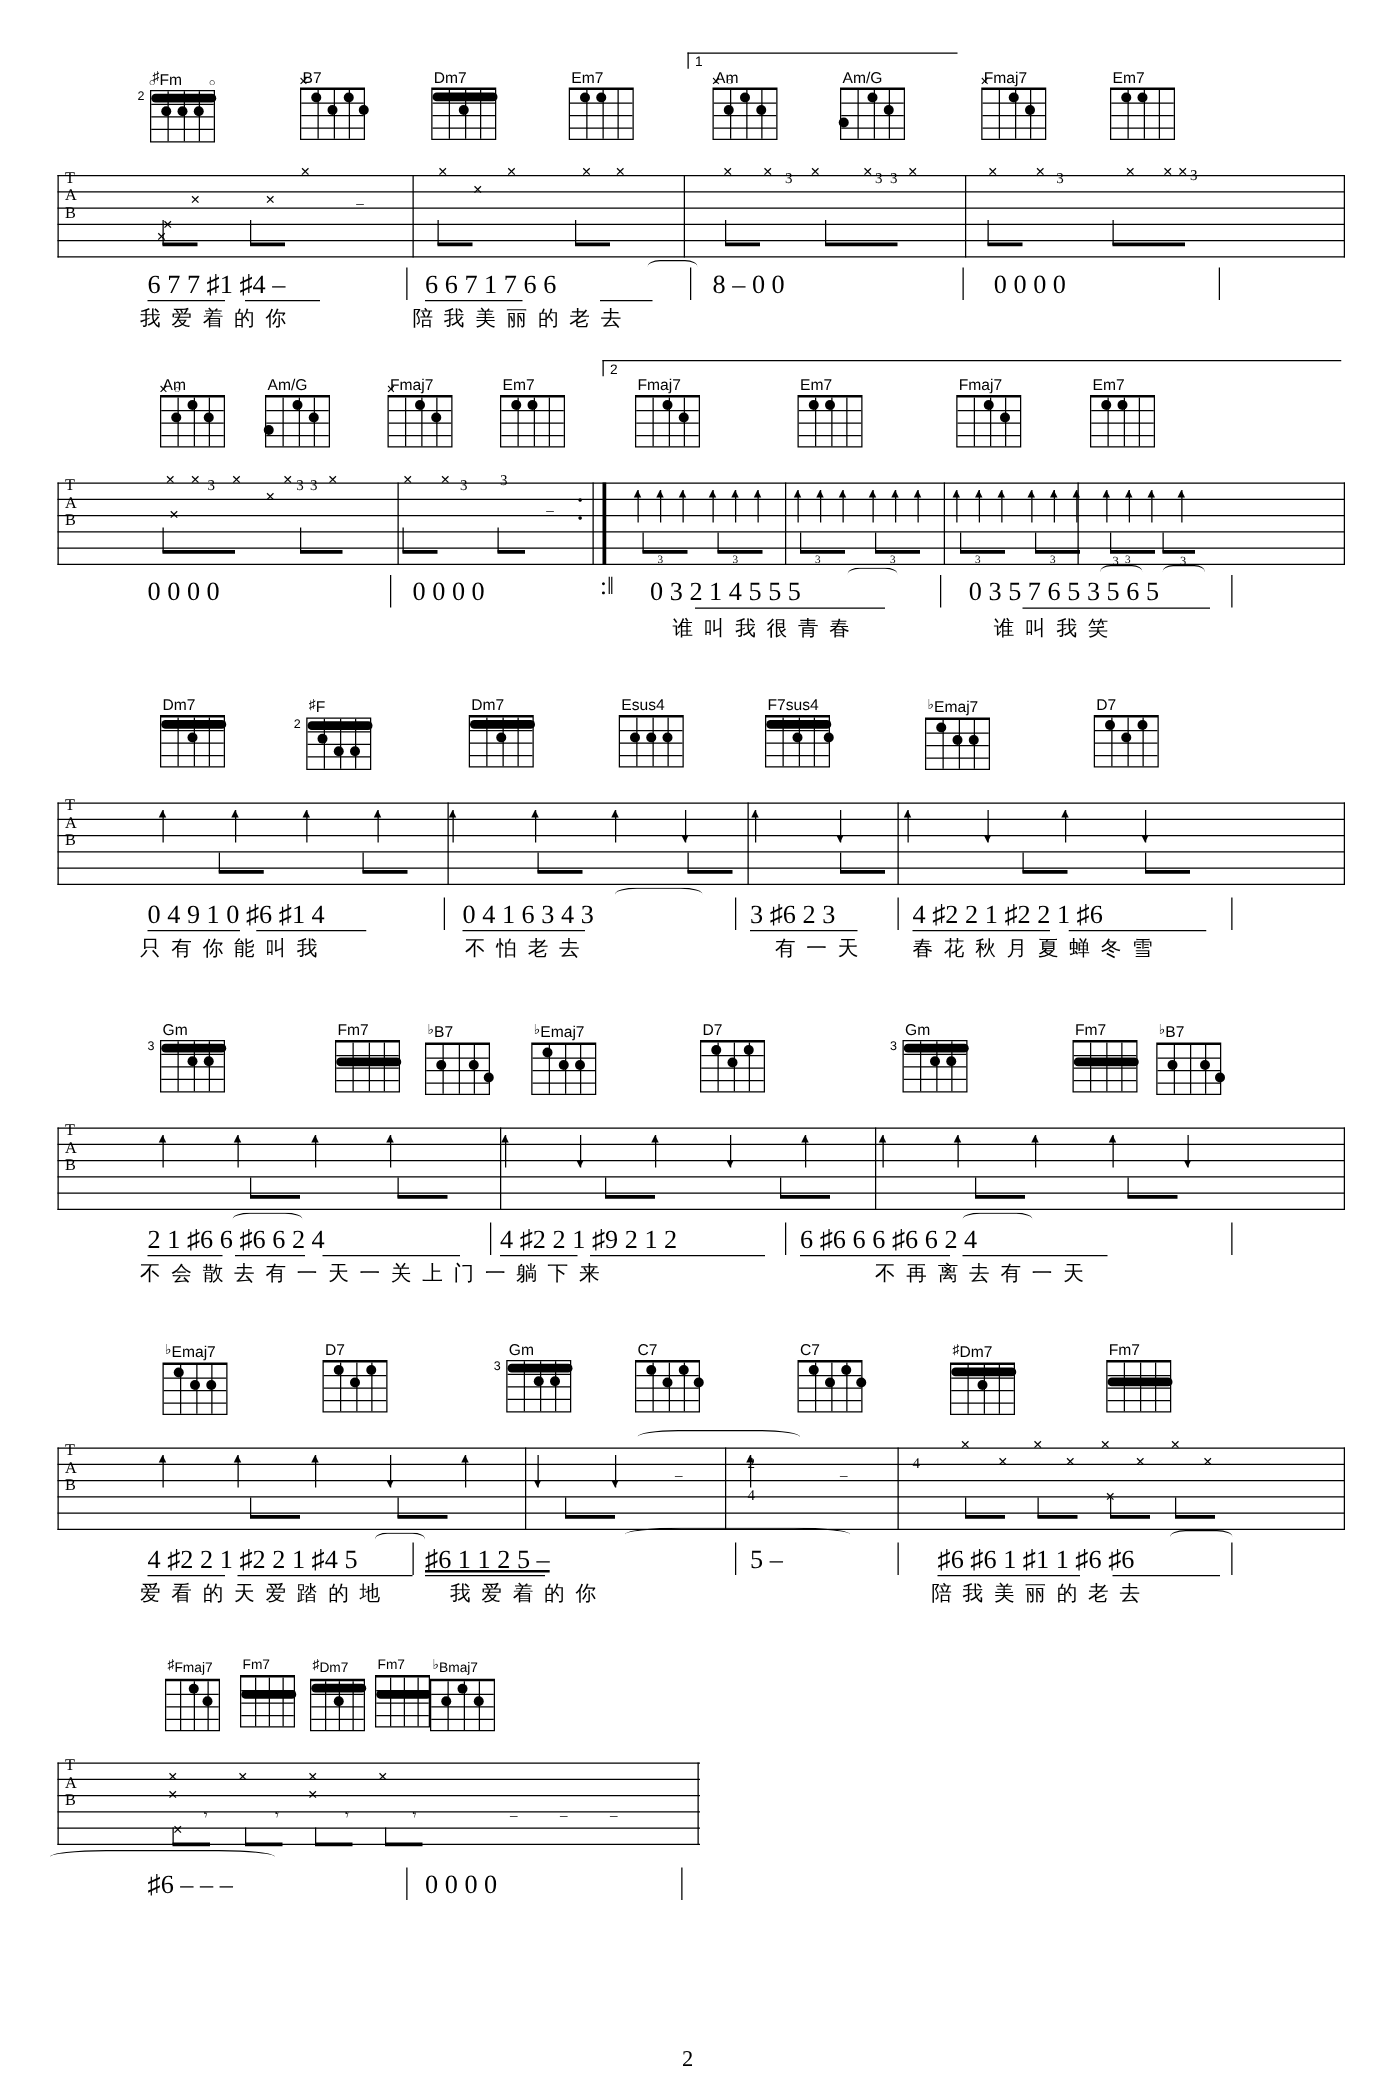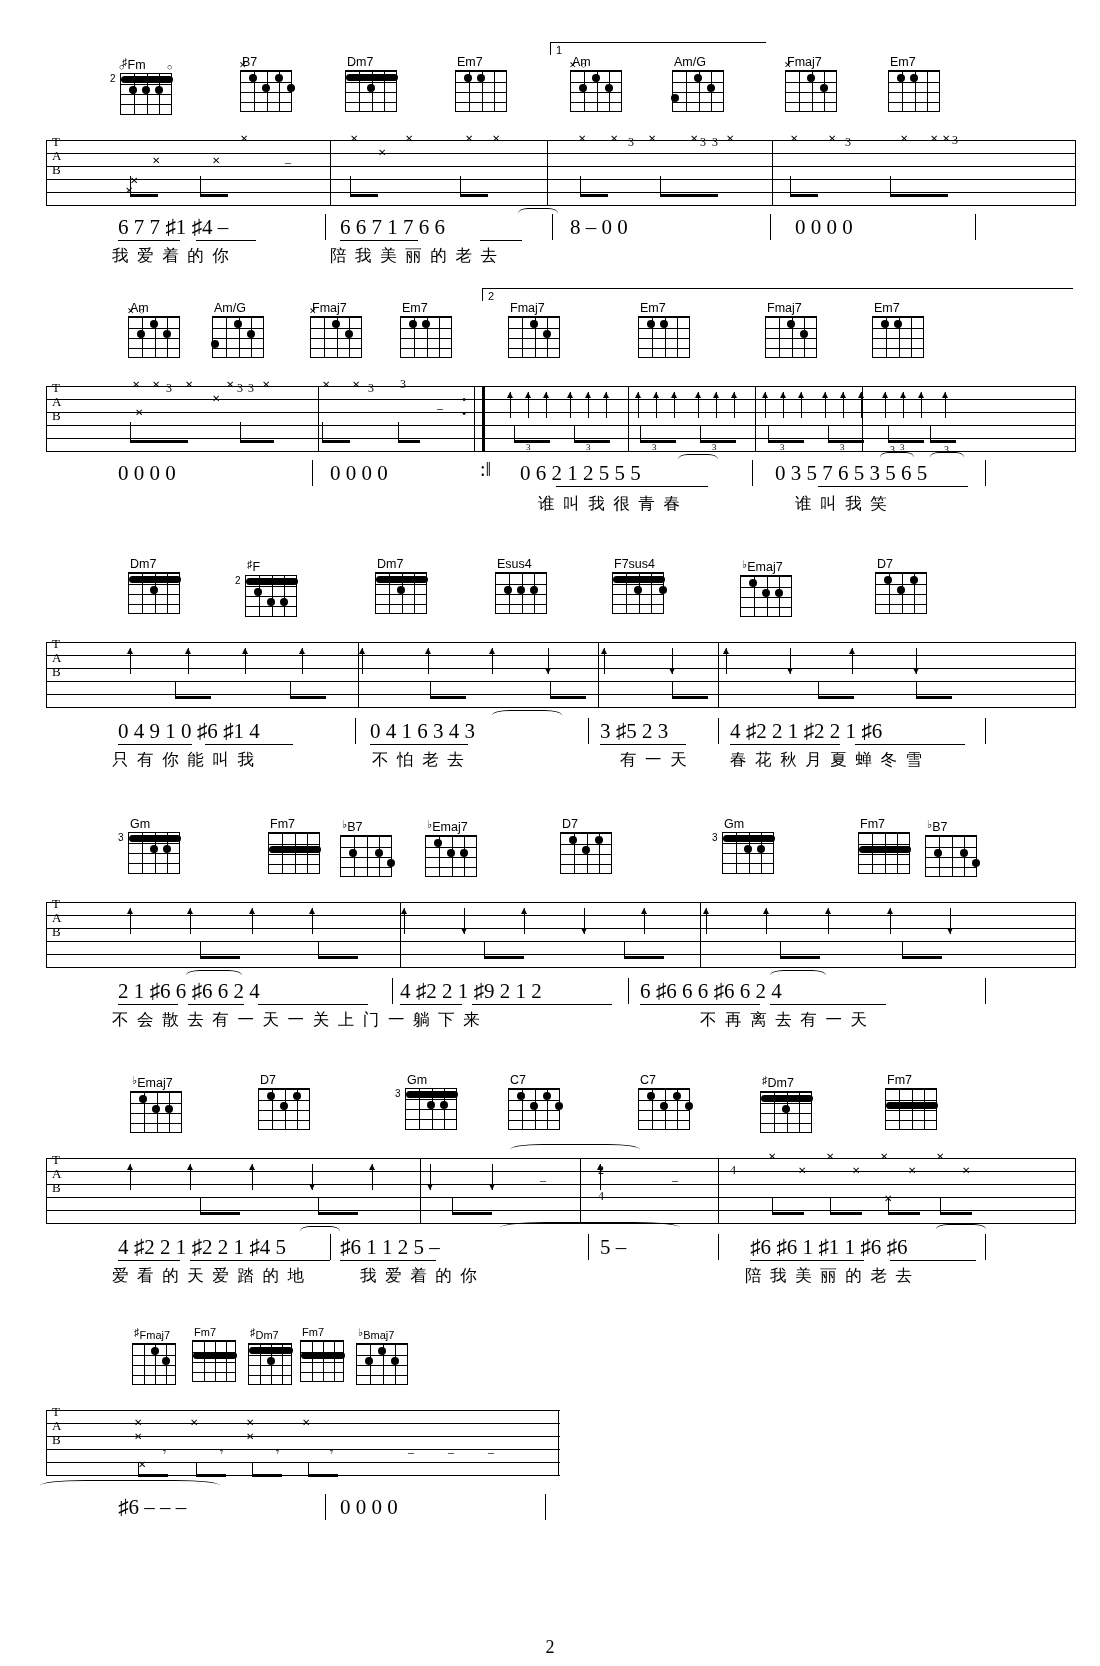--- a/index.html
+++ b/index.html
@@ -483,21 +483,21 @@
     <div class="stem" style="left:888px;top:46px;height:16px;"></div>
         <div class="beam" style="left:888px;top:60px;width:36px;"></div>
         <span class="trip" style="left:900px;top:62px;">3</span>
     <div class="stem" style="left:930px;top:46px;height:16px;"></div>
         <div class="beam" style="left:930px;top:60px;width:26px;"></div>
   </div>
 
   <div class="melody" style="position:absolute;top:174px;left:0;width:1100px;">
     <div class="mel" style="left:118px;">0   0   0   0</div>
     <div class="mel" style="left:330px;">0  0  0  0</div>
-    <div class="mel" style="left:520px;">0    6 2 1 2 5 5 5</div>
+    <div class="mel" style="left:520px;">0    3 2 1 4 5 5 5</div>
     <div class="mel" style="left:775px;">0    3 5 7 6 5 3  5 6 5</div>
     <div class="mbar" style="left:312px;top:-2px;height:26px;"></div>
     <div class="rep" style="left:480px;top:-4px;">:‖</div>
     <div class="mbar" style="left:752px;top:-2px;height:26px;"></div>
     <div class="mbar" style="left:985px;top:-2px;height:26px;"></div>
     <div class="uline" style="left:556px;top:24px;width:152px;"></div>
     <div class="uline" style="left:818px;top:24px;width:150px;"></div>
     <div class="slur" style="left:678px;top:-8px;width:40px;"></div>
     <div class="slur" style="left:880px;top:-10px;width:34px;"></div>
     <div class="slur" style="left:930px;top:-10px;width:34px;"></div>
@@ -654,21 +654,21 @@
         <div class="beam" style="left:672px;top:60px;width:36px;"></div>
     <div class="stem" style="left:818px;top:46px;height:16px;"></div>
         <div class="beam" style="left:818px;top:60px;width:36px;"></div>
     <div class="stem" style="left:916px;top:46px;height:16px;"></div>
         <div class="beam" style="left:916px;top:60px;width:36px;"></div>
   </div>
 
   <div class="melody" style="position:absolute;top:168px;left:0;width:1100px;">
     <div class="mel" style="left:118px;">0 4 9 1  0 ♯6 ♯1 4</div>
     <div class="mel" style="left:370px;">0 4 1 6 3    4 3</div>
-    <div class="mel" style="left:600px;">3 ♯5 2 3</div>
+    <div class="mel" style="left:600px;">3 ♯6 2 3</div>
     <div class="mel" style="left:730px;">4 ♯2 2 1 ♯2 2 1 ♯6</div>
     <div class="mbar" style="left:355px;top:-2px;height:26px;"></div>
     <div class="mbar" style="left:588px;top:-2px;height:26px;"></div>
     <div class="mbar" style="left:718px;top:-2px;height:26px;"></div>
     <div class="mbar" style="left:985px;top:-2px;height:26px;"></div>
     <div class="uline" style="left:118px;top:24px;width:74px;"></div>
     <div class="uline" style="left:205px;top:24px;width:88px;"></div>
     <div class="uline" style="left:370px;top:24px;width:98px;"></div>
     <div class="uline" style="left:600px;top:24px;width:86px;"></div>
     <div class="uline" style="left:730px;top:24px;width:110px;"></div>
@@ -1015,21 +1015,21 @@
         <div class="beam" style="left:830px;top:60px;width:32px;"></div>
     <div class="stem" style="left:888px;top:46px;height:16px;"></div>
         <div class="beam" style="left:888px;top:60px;width:32px;"></div>
     <div class="stem" style="left:940px;top:46px;height:16px;"></div>
         <div class="beam" style="left:940px;top:60px;width:32px;"></div>
     <div class="slur" style="left:510px;top:-8px;width:130px;"></div>
   </div>
 
   <div class="melody" style="position:absolute;top:168px;left:0;width:1100px;">
     <div class="mel" style="left:118px;">4 ♯2  2 1 ♯2 2 1 ♯4 5</div>
-    <div class="mel" style="left:340px;">♯6 1 1 2  5   –</div>
+    <div class="mel" style="left:340px;text-decoration:underline;">♯6 1 1 2  5   –</div>
     <div class="mel" style="left:600px;">5  –</div>
     <div class="mel" style="left:750px;">♯6 ♯6 1 ♯1 1   ♯6 ♯6</div>
     <div class="mbar" style="left:330px;top:-2px;height:26px;"></div>
     <div class="mbar" style="left:588px;top:-2px;height:26px;"></div>
     <div class="mbar" style="left:718px;top:-2px;height:26px;"></div>
     <div class="mbar" style="left:985px;top:-2px;height:26px;"></div>
     <div class="uline" style="left:118px;top:24px;width:62px;"></div>
     <div class="uline" style="left:190px;top:24px;width:140px;"></div>
     <div class="uline" style="left:340px;top:24px;width:96px;"></div>
     <div class="uline" style="left:750px;top:24px;width:114px;"></div>
@@ -1091,21 +1091,21 @@
       <div class="grid" style="width:44px;">
             <i class="v" style="left:11px;top:0;bottom:0;width:1px;"></i>
             <i class="v" style="left:22px;top:0;bottom:0;width:1px;"></i>
             <i class="v" style="left:33px;top:0;bottom:0;width:1px;"></i>
             <i class="h h1"></i>
             <i class="h h2"></i>
             <i class="h h3"></i>
       <div class="barre" style="left:0;top:10px;width:44px;"></div>
           </div>
     </div>
-    <div class="chordbox" style="left:356px;">
+    <div class="chordbox" style="left:344px;">
       <div class="chordname" style="font-size:11px;"><span class="acc">♭</span>Bmaj7</div>
       <div class="grid">
             <i class="v v1"></i>
             <i class="v v2"></i>
             <i class="v v3"></i>
             <i class="h h1"></i>
             <i class="h h2"></i>
             <i class="h h3"></i>
       <div class="dot" style="left:8px;top:12px;"></div>
             <div class="dot" style="left:21px;top:2px;"></div>

